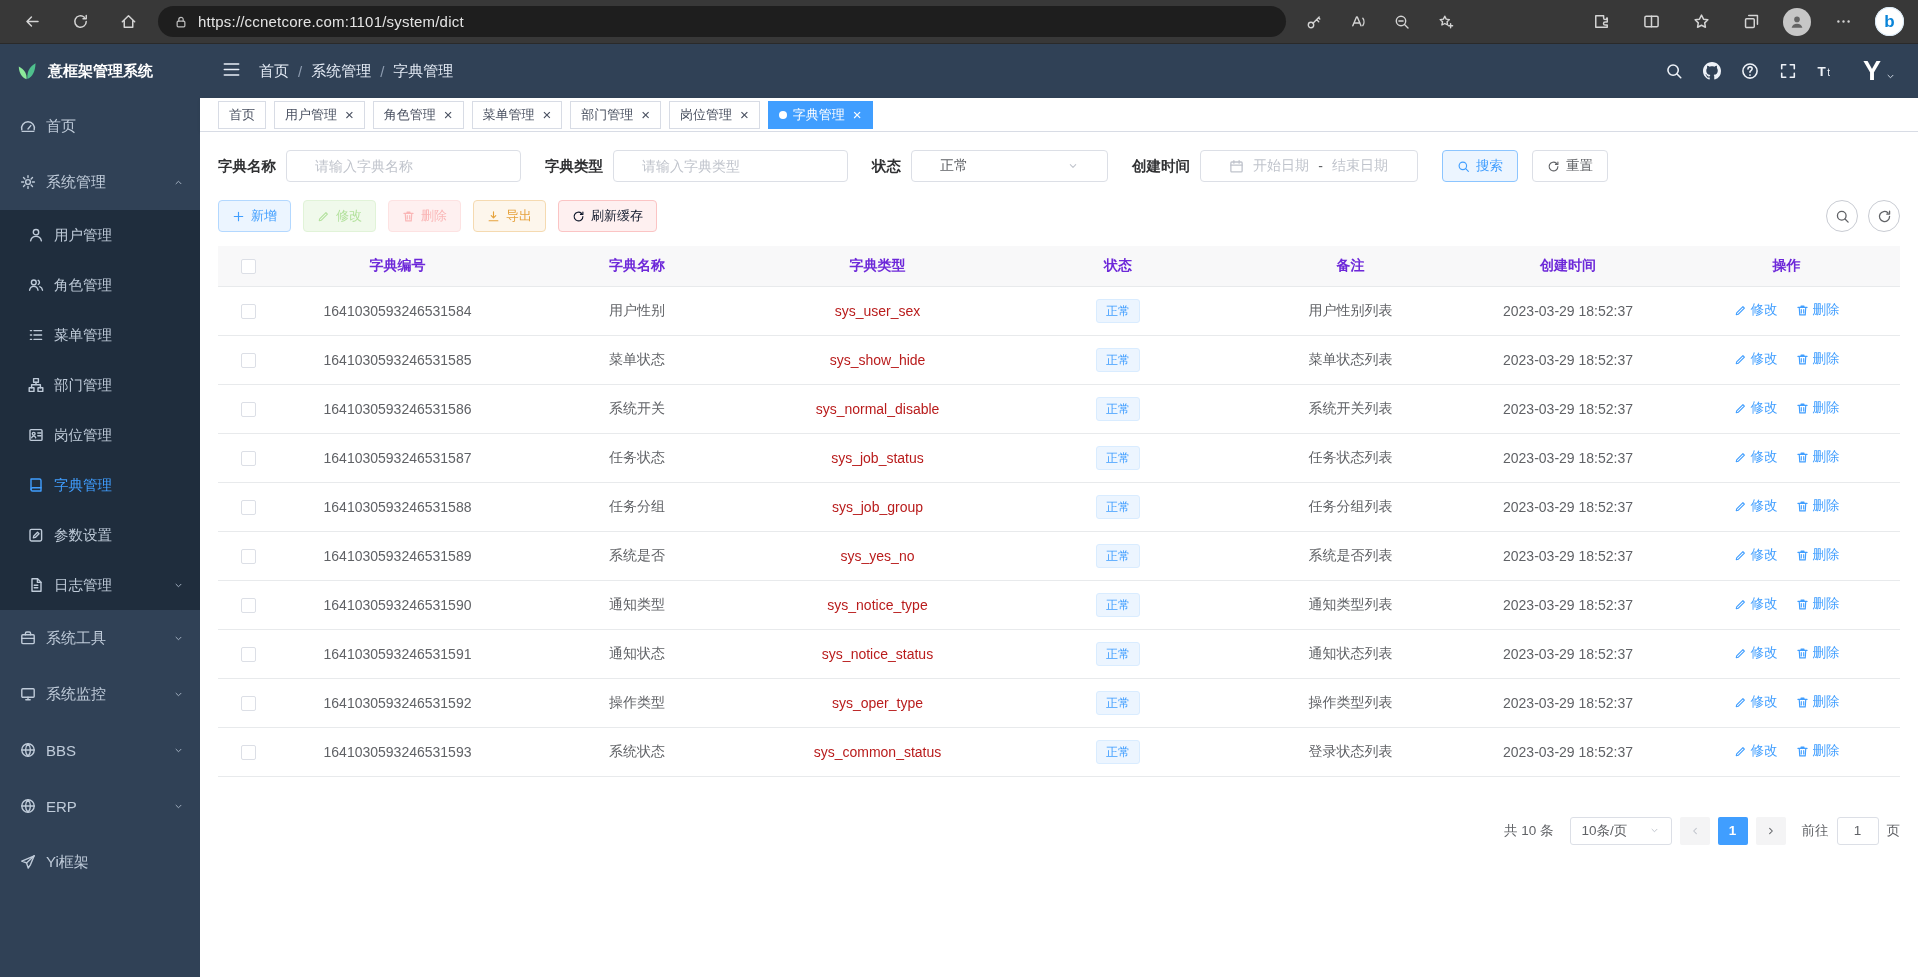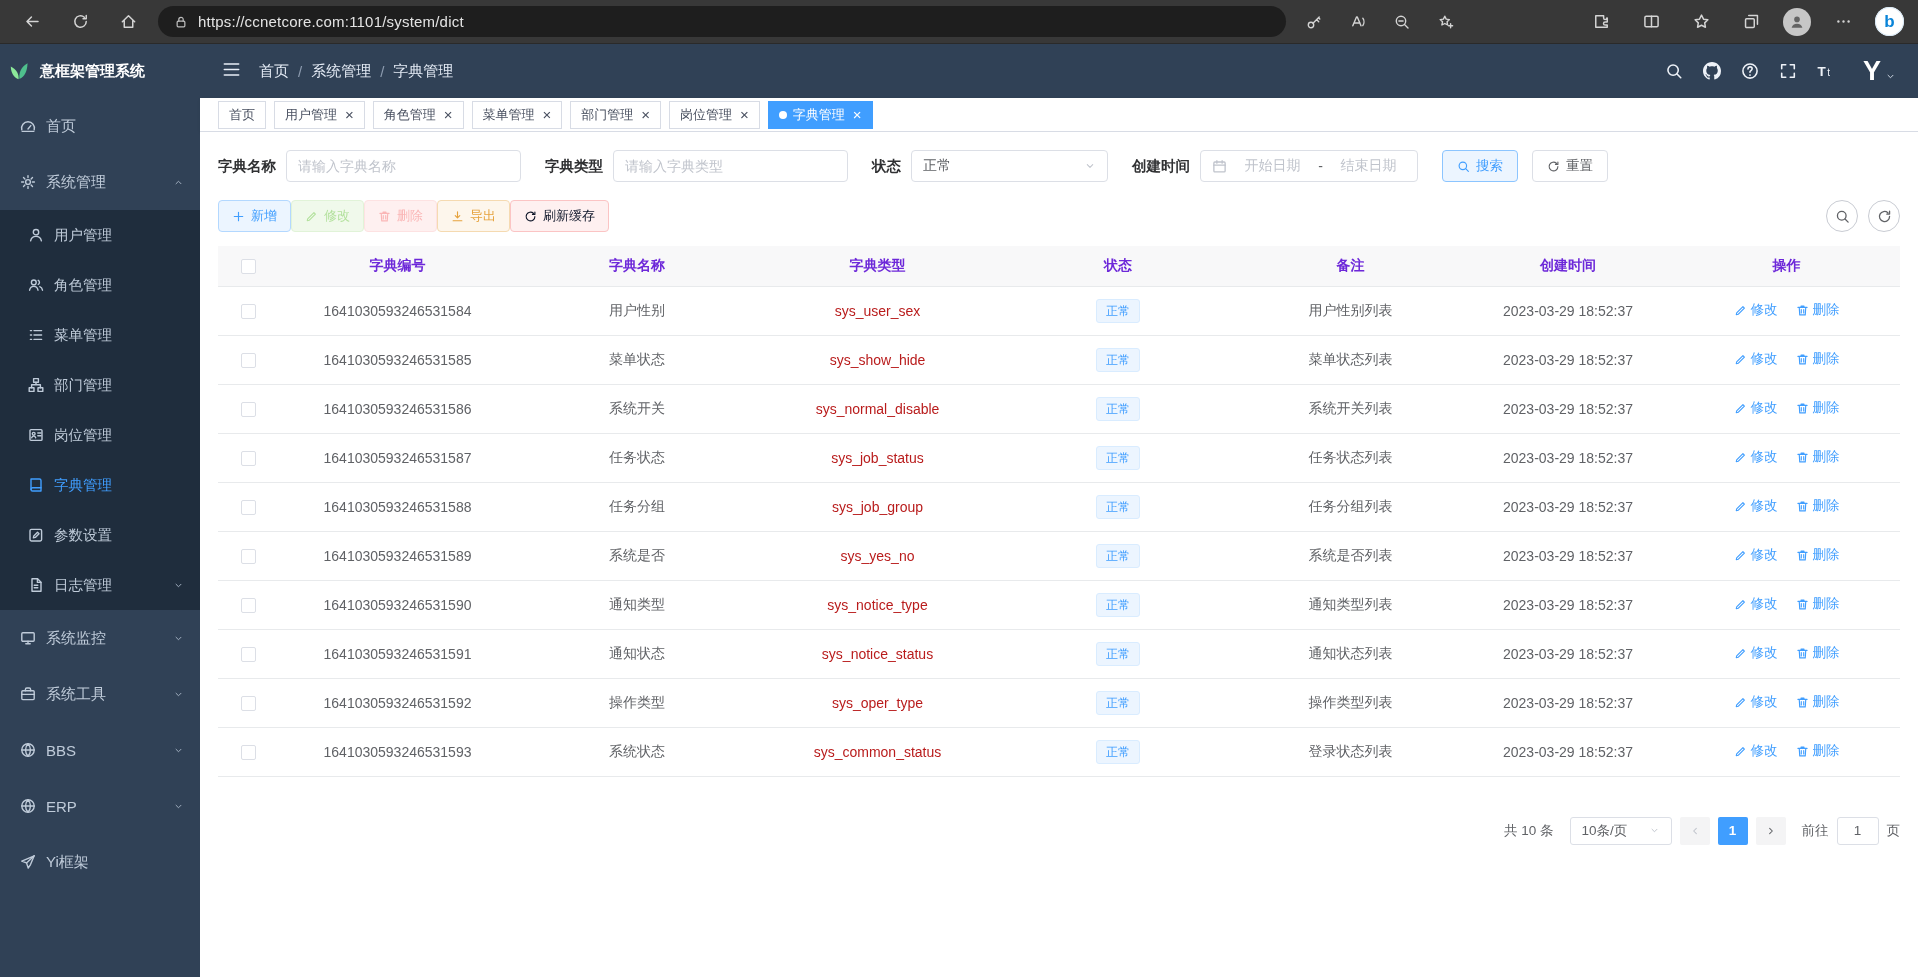--- a/index.html
+++ b/index.html
@@ -29,21 +29,21 @@
   .avatar-badge{width:28px;height:28px;border-radius:50%;background:#c6c6c6;color:#636363;
     display:flex;align-items:center;justify-content:center;cursor:pointer}
   .avatar-badge .icon{font-size:16px}
   .bing-badge{width:29px;height:29px;border-radius:50%;background:#fff;display:flex;align-items:center;
     justify-content:center;cursor:pointer;font-weight:700;font-size:17px;color:#0a84d8;
     box-shadow:inset 0 0 0 1px #d8e8f5}
 
   
   .app{flex:1;display:flex;min-height:0}
   .sidebar{width:200px;flex:none;background:#304156;display:flex;flex-direction:column;overflow:hidden}
-  .logo{height:54px;flex:none;display:flex;align-items:center;gap:10px;padding:0 8px;background:#304156}
+  .logo{height:54px;flex:none;display:flex;align-items:center;gap:10px;padding:0 16px;background:#304156}
   .logo .icon{font-size:22px}
   .logo-title{color:#fff;font-size:15px;font-weight:700;white-space:nowrap}
   .menu{flex:1;overflow:hidden}
   .menu-item{height:56px;display:flex;align-items:center;gap:10px;padding:0 16px 0 20px;
     color:#bfcbd9;font-size:15px;cursor:pointer;white-space:nowrap}
   .menu-item .icon{font-size:16px;flex:none}
   .menu-item .m-label{flex:none}
   .menu-item .arrow{margin-left:auto;font-size:11px;color:#a3b1c2}
   .submenu{background:#1f2d3d}
   .submenu .menu-item{height:50px;padding-left:28px;font-size:14.5px}
@@ -73,21 +73,21 @@
   .tag-item.active::before{content:'';width:8px;height:8px;border-radius:50%;background:#fff;flex:none}
   .tag-close{font-size:15px;line-height:1;margin-left:2px}
 
   
   .content{flex:1;background:#fff;padding:18px 18px 0;overflow:hidden}
 
   .filter{display:flex;align-items:center}
   .f-group{display:flex;align-items:center;gap:10px;margin-right:24px}
   .f-label{font-size:14.5px;font-weight:700;color:#303133;white-space:nowrap}
   .f-box{height:32px;border:1px solid #dcdfe6;border-radius:4px;background:#fff;display:flex;
-    align-items:center;padding:0 11px;font-size:14px;color:#606266}
+    align-items:center;padding:0 28px;font-size:14px;color:#606266}
   .f-input{width:235px}
   .f-input input{border:none;outline:none;width:100%;font-size:14px;color:#606266;background:transparent}
   input::placeholder{color:#c0c4cc}
   .f-select{width:197px;justify-content:space-between;cursor:pointer}
   .f-select .caret{color:#c0c4cc;font-size:12px}
   .f-date{width:218px;gap:8px;cursor:pointer}
   .f-date .icon{color:#c0c4cc;font-size:15px}
   .f-ph{color:#c0c4cc;flex:1;text-align:center;white-space:nowrap}
   .f-sep{color:#606266}
   .btn{height:32px;padding:0 14px;border-radius:4px;font-size:13.5px;display:inline-flex;align-items:center;
@@ -379,39 +379,39 @@
               <span class="icon arrow">
                 <svg viewBox="0 0 16 16" fill="none" stroke="currentColor" stroke-width="1.4" stroke-linecap="round" stroke-linejoin="round">
                   <path d="M4.4 6.2L8 9.8l3.6-3.6"></path>
                 </svg>
               </span>
             </div>
           </div>
           <div class="menu-item">
             <span class="icon ">
               <svg viewBox="0 0 16 16" fill="none" stroke="currentColor" stroke-width="1.4" stroke-linecap="round" stroke-linejoin="round">
+                <rect x="1.8" y="4.8" width="12.4" height="8.8" rx="1"></rect>
+                <path d="M5.4 4.8V3.4A1.4 1.4 0 0 1 6.8 2h2.4a1.4 1.4 0 0 1 1.4 1.4v1.4M1.8 8.4h12.4"></path>
+              </svg>
+            </span>
+            <span class="m-label">系统工具</span>
+            <span class="icon arrow">
+              <svg viewBox="0 0 16 16" fill="none" stroke="currentColor" stroke-width="1.4" stroke-linecap="round" stroke-linejoin="round">
+                <path d="M4.4 6.2L8 9.8l3.6-3.6"></path>
+              </svg>
+            </span>
+          </div>
+          <div class="menu-item">
+            <span class="icon ">
+              <svg viewBox="0 0 16 16" fill="none" stroke="currentColor" stroke-width="1.4" stroke-linecap="round" stroke-linejoin="round">
                 <rect x="1.8" y="2.8" width="12.4" height="8.4" rx="1"></rect>
                 <path d="M5.8 13.8h4.4M8 11.2v2.6"></path>
               </svg>
             </span>
             <span class="m-label">系统监控</span>
-            <span class="icon arrow">
-              <svg viewBox="0 0 16 16" fill="none" stroke="currentColor" stroke-width="1.4" stroke-linecap="round" stroke-linejoin="round">
-                <path d="M4.4 6.2L8 9.8l3.6-3.6"></path>
-              </svg>
-            </span>
-          </div>
-          <div class="menu-item">
-            <span class="icon ">
-              <svg viewBox="0 0 16 16" fill="none" stroke="currentColor" stroke-width="1.4" stroke-linecap="round" stroke-linejoin="round">
-                <rect x="1.8" y="4.8" width="12.4" height="8.8" rx="1"></rect>
-                <path d="M5.4 4.8V3.4A1.4 1.4 0 0 1 6.8 2h2.4a1.4 1.4 0 0 1 1.4 1.4v1.4M1.8 8.4h12.4"></path>
-              </svg>
-            </span>
-            <span class="m-label">系统工具</span>
             <span class="icon arrow">
               <svg viewBox="0 0 16 16" fill="none" stroke="currentColor" stroke-width="1.4" stroke-linecap="round" stroke-linejoin="round">
                 <path d="M4.4 6.2L8 9.8l3.6-3.6"></path>
               </svg>
             </span>
           </div>
           <div class="menu-item">
             <span class="icon ">
               <svg viewBox="0 0 16 16" fill="none" stroke="currentColor" stroke-width="1.4" stroke-linecap="round" stroke-linejoin="round">
                 <circle cx="8" cy="8" r="6.2"></circle>
@@ -602,21 +602,21 @@
             <span class="icon">
                 <svg viewBox="0 0 16 16" fill="none" stroke="currentColor" stroke-width="1.4" stroke-linecap="round" stroke-linejoin="round">
                   <path d="M13.4 8A5.4 5.4 0 1 1 11.6 4M13.4 2.4v3h-3"></path>
                 </svg>
               </span>
             <span>重置</span>
           </button>
         </div>
 
         <div class="toolbar">
-          <div style="display:flex;">
+          <div style="display:flex;gap:12px">
               <button class="tb-btn primary">
                 <span class="icon ">
                   <svg viewBox="0 0 16 16" fill="none" stroke="currentColor" stroke-width="1.4" stroke-linecap="round" stroke-linejoin="round">
                     <path d="M8 2.8v10.4M2.8 8h10.4"></path>
                   </svg>
                 </span>
                 <span>新增</span>
               </button>
               <button class="tb-btn success disabled">
                 <span class="icon ">

